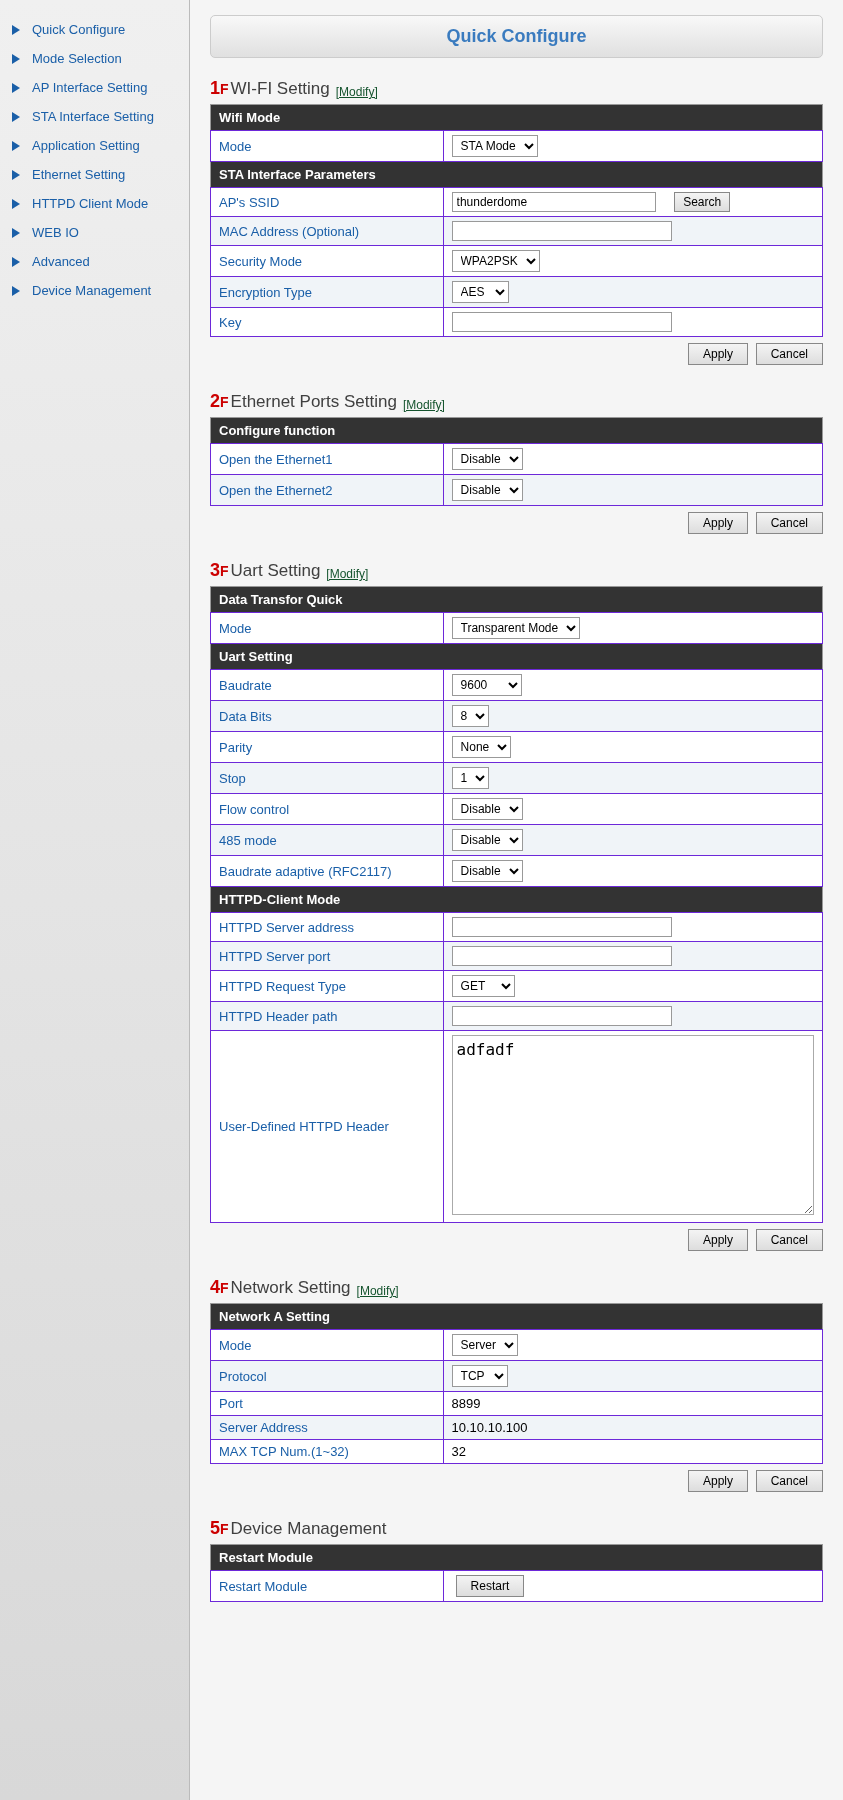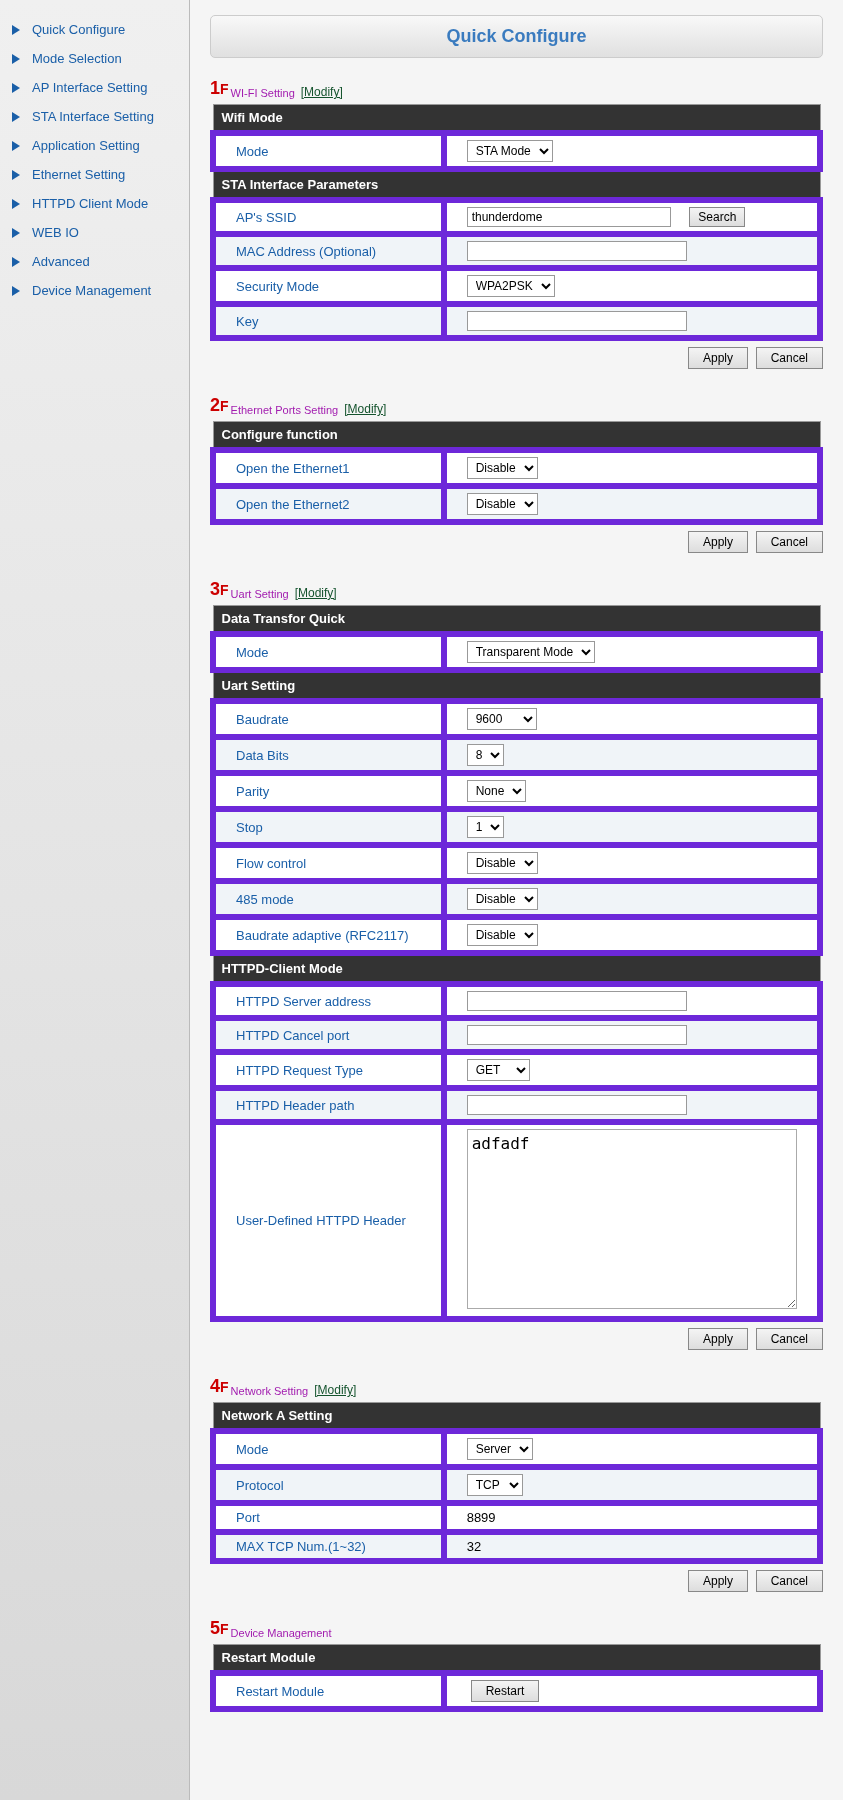--- a/index.html
+++ b/index.html
@@ -75,22 +75,22 @@
     .section-num {
       font-size: 18px;
       color: #cc0000;
       font-weight: bold;
       margin-right: 2px;
     }
     .section-num .f-letter {
       font-size: 14px;
     }
     .section-title {
-      font-size: 11px;
-      color: #a21caf;
+      font-size: 17px;
+      color: #404040;
       margin-right: 6px;
     }
     .modify-link {
       font-size: 12px;
       color: #14532d;
       text-decoration: underline;
       cursor: pointer;
     }
     
     
@@ -100,22 +100,22 @@
       border: 1px solid #999;
     }
     .config-table .section-row td {
       background: #333;
       color: #fff;
       font-weight: bold;
       padding: 5px 8px;
       font-size: 13px;
     }
     .config-table tr:not(.section-row) td {
-      border: 6px solid #6d28d9;
-      padding: 4px 20px;
+      border: 1px solid #6d28d9;
+      padding: 4px 8px;
       background: #fff;
     }
     .config-table tr:not(.section-row):nth-child(odd) td {
       background: #f0f4f8;
     }
     .config-table tr:not(.section-row) td:first-child {
       color: #1a5fa8;
       width: 38%;
     }
     
@@ -260,20 +260,29 @@
           <td>Security Mode</td>
           <td>
             <select>
               <option>WPA2PSK</option>
               <option>WPA PSK</option>
               <option>None</option>
             </select>
           </td>
         </tr>
         <tr>
+          <td>Encryption Type</td>
+          <td>
+            <select>
+              <option>AES</option>
+              <option>TKIP</option>
+            </select>
+          </td>
+        </tr>
+        <tr>
           <td>Key</td>
           <td>
             <input type="text" value="" class="wide" style="">
           </td>
         </tr>
       </tbody>
         </table>
       <div class="button-row">
         <button>Apply</button>
         <button>Cancel</button>
@@ -413,21 +422,21 @@
         <tr class="section-row">
           <td colspan="2">HTTPD-Client Mode</td>
         </tr>
         <tr>
           <td>HTTPD Server address</td>
           <td>
             <input type="text" value="" class="wide" style="">
           </td>
         </tr>
         <tr>
-          <td>HTTPD Cancel port</td>
+          <td>HTTPD Server port</td>
           <td>
             <input type="text" value="" class="wide" style="">
           </td>
         </tr>
         <tr>
           <td>HTTPD Request Type</td>
           <td>
             <select>
               <option>GET</option>
               <option>POST</option>
@@ -485,20 +494,26 @@
             </select>
           </td>
         </tr>
         <tr>
           <td>Port</td>
           <td>
             <span>8899</span>
           </td>
         </tr>
         <tr>
+          <td>Server Address</td>
+          <td>
+            <span>10.10.10.100</span>
+          </td>
+        </tr>
+        <tr>
           <td>MAX TCP Num.(1~32)</td>
           <td>
             <span>32</span>
           </td>
         </tr>
       </tbody>
         </table>
       <div class="button-row">
         <button>Apply</button>
         <button>Cancel</button>

